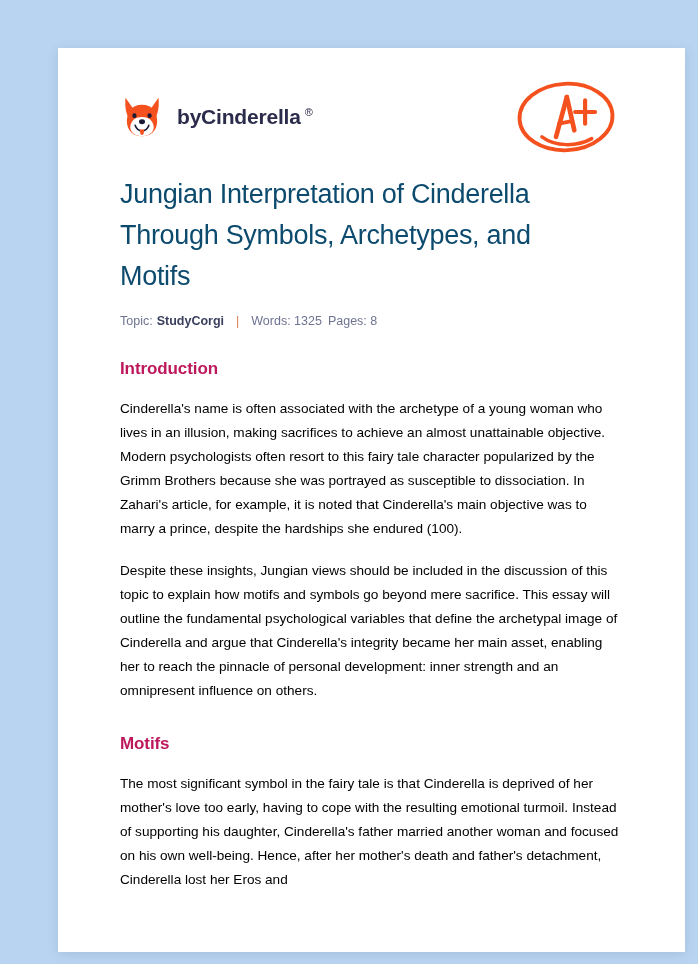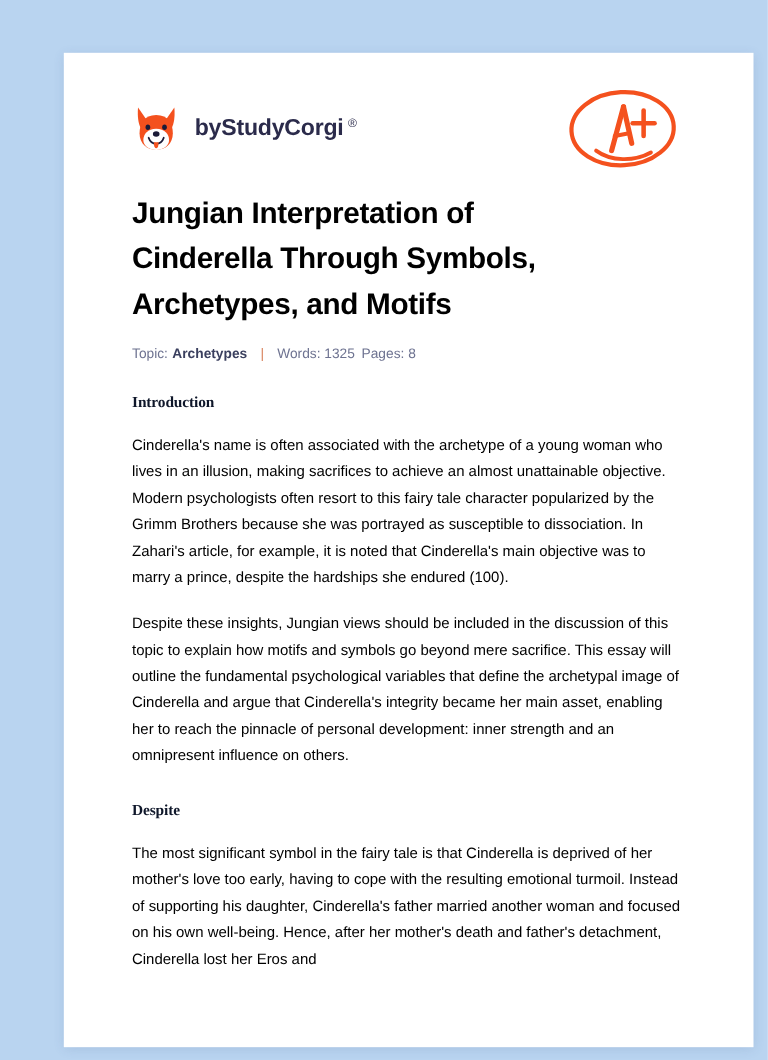--- a/index.html
+++ b/index.html
@@ -71,22 +71,22 @@
     height: 84px;
     flex: 0 0 auto;
     display: block;
   }
 
   
   .doc-title {
     margin: 14px 0 0 0;
     font-size: 27px;
     line-height: 41px;
-    font-weight: bold;
-    color: #000000;
+    font-weight: normal;
+    color: #0c4a6e;
     letter-spacing: -0.3px;
     max-width: 440px;
   }
 
   
   .meta-row {
     margin-top: 17px;
     font-size: 12.5px;
     color: #6e7391;
     display: flex;
@@ -101,25 +101,24 @@
   }
   .meta-sep {
     color: #d8805a;
     margin: 0 12px;
   }
   .meta-words { margin-right: 6px; }
 
   
   .section-heading {
     margin: 31px 0 0 0;
-    font-size: 14px;
+    font-size: 17px;
     font-weight: bold;
-    color: #0f172a;
+    color: #be185d;
     letter-spacing: -0.1px;
-    font-family: Liberation Serif, serif;
   }
   .body-para {
     margin: 18px 0 0 0;
     font-size: 13.6px;
     line-height: 24px;
     color: #000000;
   }
 </style>
 </head>
 <body>
@@ -145,21 +144,21 @@
 
           <ellipse cx="32" cy="39" rx="4.4" ry="3.6" fill="#1b1b38"></ellipse>
 
           <path d="M22 44 C24 50 28 52 32 52 C36 52 40 50 42 44" stroke="#1b1b38" stroke-width="2.4" fill="none" stroke-linecap="round"></path>
 
           <path d="M29 50 C29 50 28.5 58 32 58 C35.5 58 35 50 35 50 Z" fill="#f4511e"></path>
         </svg>
 
         <div class="brand-text">
           <span>by </span>
-          <span>StudyCorgi</span>
+          <span>Cinderella</span>
           <span class="brand-reg">®</span>
         </div>
       </div>
 
       <svg class="aplus-badge" viewBox="0 0 130 100">
 
         <ellipse cx="65" cy="50" rx="56" ry="40" fill="none" stroke="#f4511e" stroke-width="4.6" transform="rotate(-3 65 50)"></ellipse>
 
         <path d="M53 74 L66 26" stroke="#f4511e" stroke-width="5.6" fill="none" stroke-linecap="round"></path>
         <path d="M66 26 L75 66" stroke="#f4511e" stroke-width="5.6" fill="none" stroke-linecap="round"></path>
@@ -169,27 +168,27 @@
         <path d="M76 44 L100 44" stroke="#f4511e" stroke-width="5" fill="none" stroke-linecap="round"></path>
 
         <path d="M36 74 C52 86 78 86 96 76" stroke="#f4511e" stroke-width="4.2" fill="none" stroke-linecap="round"></path>
       </svg>
     </div>
 
     <h1 class="doc-title">Jungian Interpretation of Cinderella Through Symbols, Archetypes, and Motifs</h1>
 
     <div class="meta-row">
       <span class="meta-label">Topic:</span>
-      <span class="meta-topic-value">Archetypes</span>
+      <span class="meta-topic-value">StudyCorgi</span>
       <span class="meta-sep">|</span>
       <span class="meta-words">Words: 1325</span>
       <span>Pages: 8</span>
     </div>
 
     <h2 class="section-heading">Introduction</h2>
     <p class="body-para">Cinderella's name is often associated with the archetype of a young woman who lives in an illusion, making sacrifices to achieve an almost unattainable objective. Modern psychologists often resort to this fairy tale character popularized by the Grimm Brothers because she was portrayed as susceptible to dissociation. In Zahari's article, for example, it is noted that Cinderella's main objective was to marry a prince, despite the hardships she endured (100).</p>
     <p class="body-para">Despite these insights, Jungian views should be included in the discussion of this topic to explain how motifs and symbols go beyond mere sacrifice. This essay will outline the fundamental psychological variables that define the archetypal image of Cinderella and argue that Cinderella's integrity became her main asset, enabling her to reach the pinnacle of personal development: inner strength and an omnipresent influence on others.</p>
 
-    <h2 class="section-heading">Despite</h2>
+    <h2 class="section-heading">Motifs</h2>
     <p class="body-para">The most significant symbol in the fairy tale is that Cinderella is deprived of her mother's love too early, having to cope with the resulting emotional turmoil. Instead of supporting his daughter, Cinderella's father married another woman and focused on his own well-being. Hence, after her mother's death and father's detachment, Cinderella lost her Eros and</p>
 
   </div>
 </div>
 
 </body></html>

